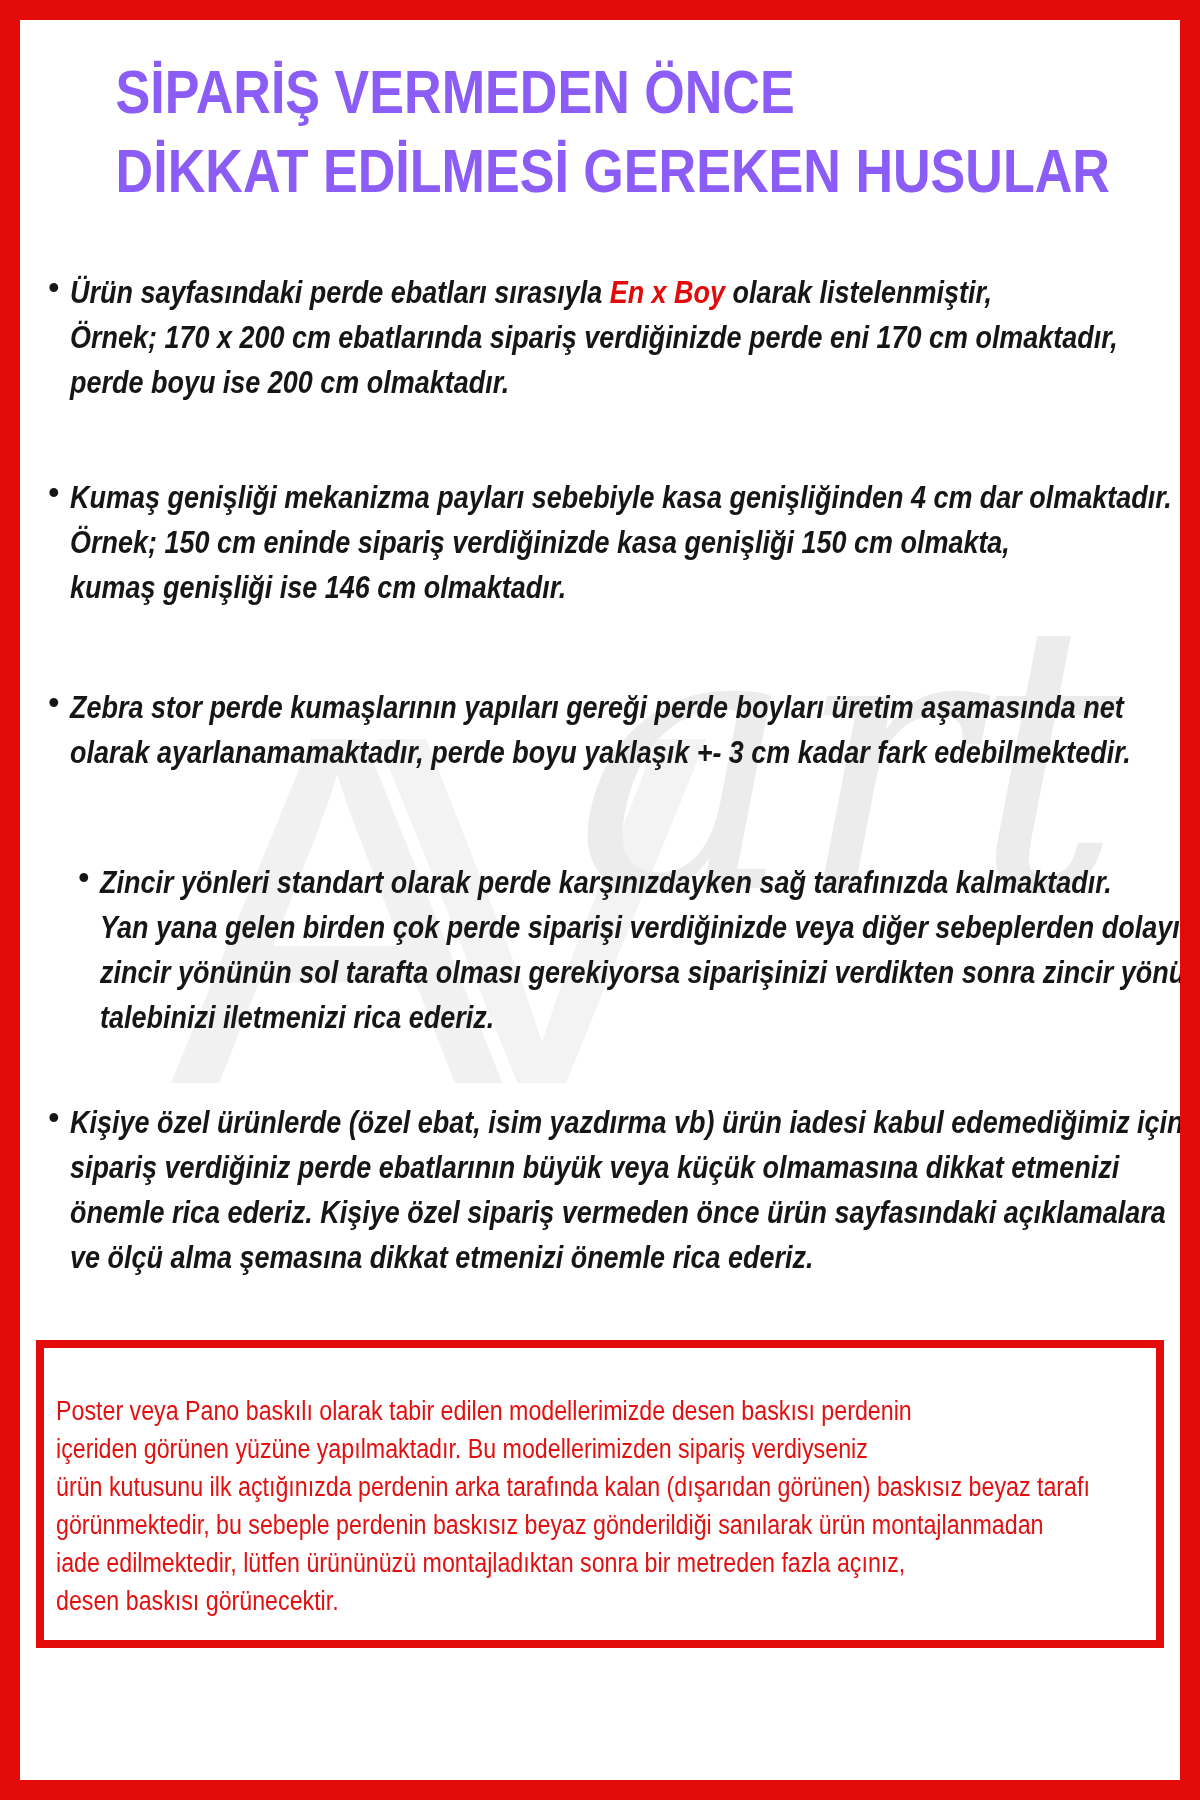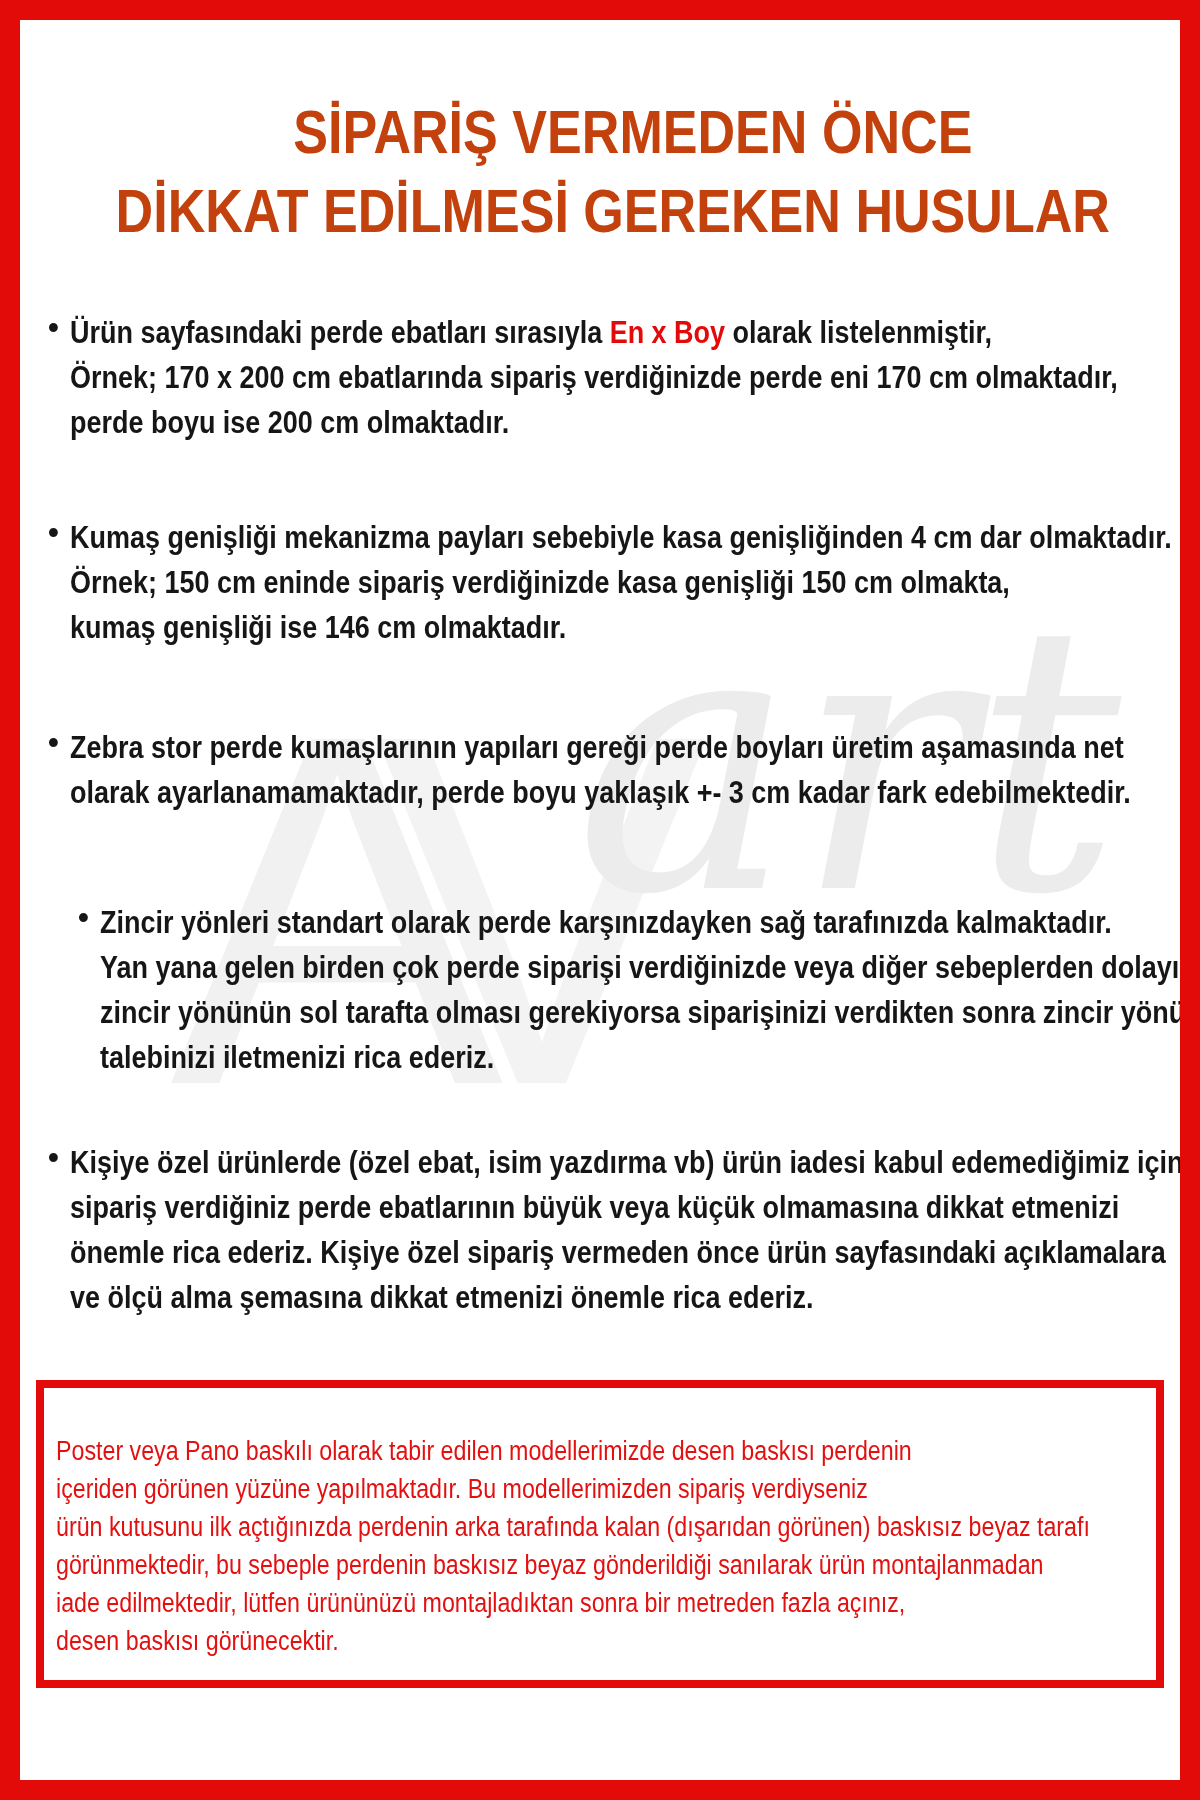--- a/index.html
+++ b/index.html
@@ -30,37 +30,37 @@
   .wm-digital {
     left:120px; top:1025px;
     font-size:168px; font-weight:bold;
     letter-spacing:50px;
     color:#fbfbfb;
     -webkit-text-stroke:2px #efefef;
   }
   
   .content { position:relative; z-index:1; height:100%; padding:0 16px 0 14px; }
   .title {
-    margin-top:72px;
+    margin-top:32px;
     width:1020px;
-    text-align:right;
-    color:#c2410c;
+    text-align:left;
+    color:#8b5cf6;
     font-weight:bold;
     font-size:62px;
     line-height:79px;
   }
   .title-line { white-space:nowrap; transform:scaleX(0.84); transform-origin:center; }
   .bullets {
     margin-top:60px;
     padding-left:36px;
     font-size:31px;
     font-weight:bold;
     color:#161616;
   }
-  .bullet { position:relative; }
+  .bullet { position:relative;font-style:italic; }
   .bullet::before {
     content:"\2022";
     position:absolute;
     left:-22px; top:0px;
     font-size:31px;
   }
   .bline {
     white-space:nowrap;
     transform:scaleX(0.87);
     transform-origin:left;

